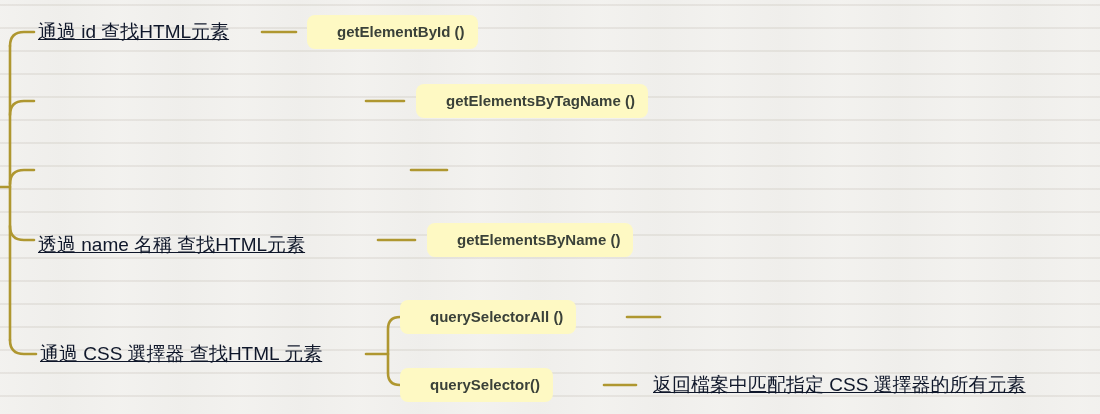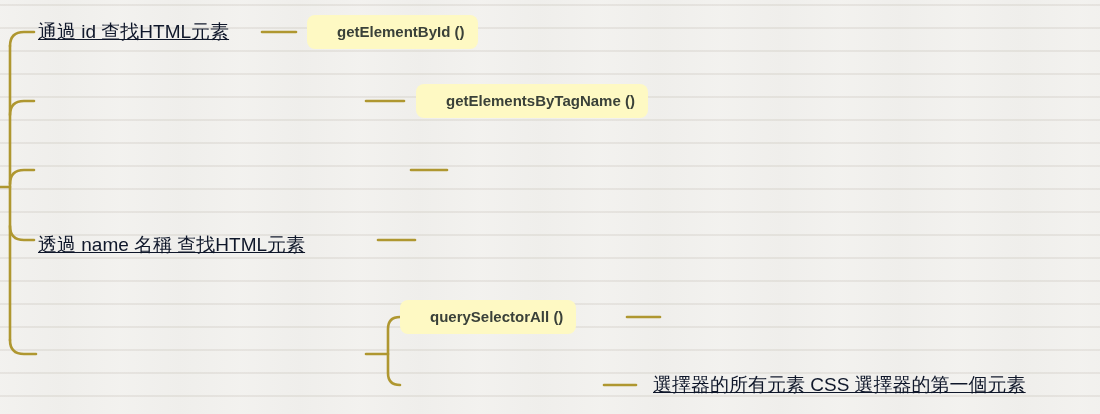--- a/index.html
+++ b/index.html
@@ -74,19 +74,22 @@
     <path d="M 604 385 H 636" stroke="#af9730"></path>
   </svg>
 
   <div class="topic-label p-l1">通過 id 查找HTML元素</div>
   <div class="method-box p-b1">getElementById ()</div>
 
   <div class="method-box p-b2">getElementsByTagName ()</div>
 
 
   <div class="topic-label p-l4">透過 name 名稱 查找HTML元素</div>
+  <div class="method-box p-b4">getElementsByName ()</div>
 
+  <div class="topic-label p-l5">通過 CSS 選擇器 查找HTML 元素</div>
 
   <div class="method-box p-b5a">querySelectorAll ()</div>
 
-  <div class="desc-label p-d5b">選擇器的所有元素 CSS 選擇器的第一個元素</div>
+  <div class="method-box p-b5b">querySelector()</div>
+  <div class="desc-label p-d5b">返回檔案中匹配指定 CSS 選擇器的所有元素</div>
 
 </div>
 
 </body></html>

